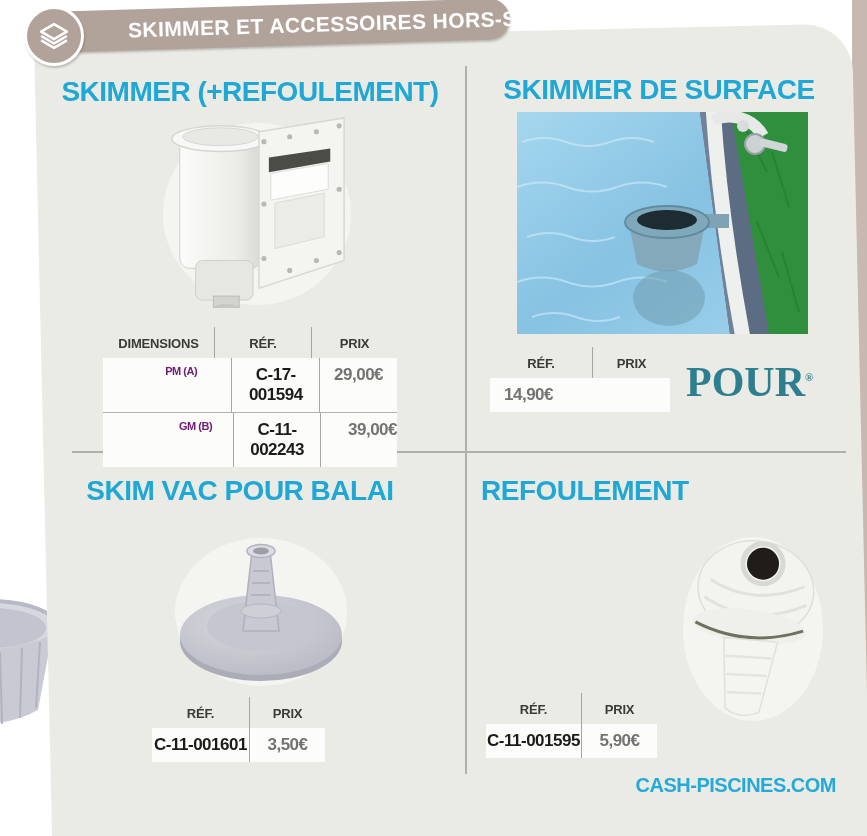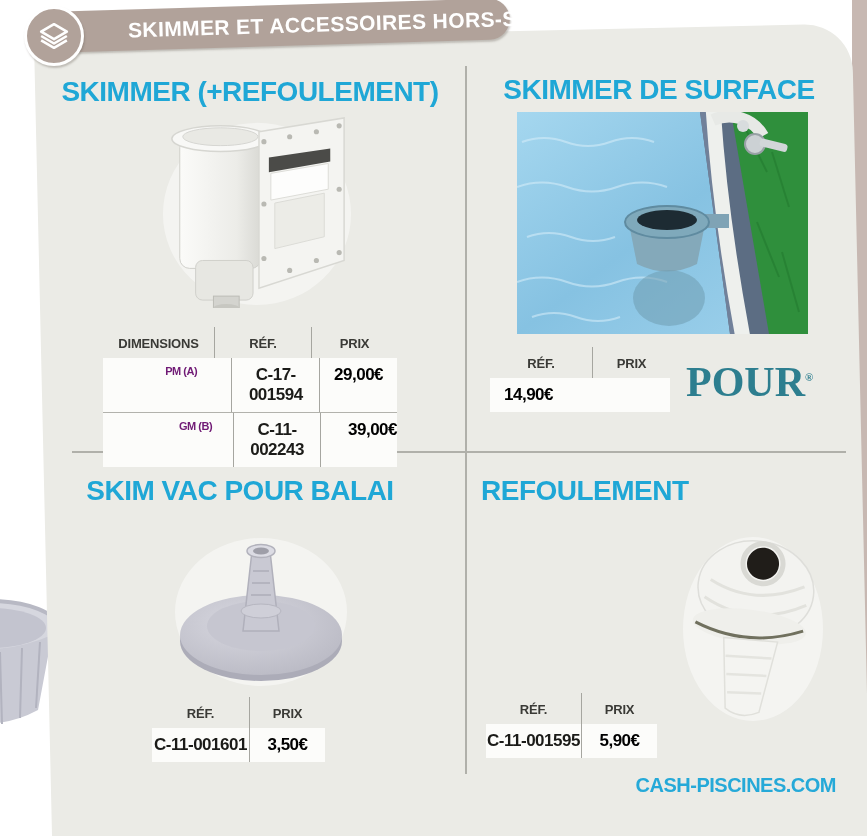--- a/index.html
+++ b/index.html
@@ -30,21 +30,21 @@
   
   .ptable{position:absolute;font-weight:bold;}
   .trow,.thead{display:flex;}
   .cell{box-sizing:border-box;text-align:center;border-right:1.5px solid #a6a6a0;}
   .cell:last-child{border-right:none;}
   .thead .cell{font-size:13px;color:#3a3a36;letter-spacing:-.2px;padding:9px 0 7px 0;}
   .trow{background:#fcfcfa;}
   .trow + .trow{border-top:1.5px solid #b2b2ac;}
   .trow .cell{font-size:17px;color:#1b1b18;letter-spacing:-.5px;padding:7px 0;}
   .trow .cell.dim{font-size:11px;color:#701a75;margin-left:28px;}
-  .trow .cell.price{color:#000000;}
+  .trow .cell.price{color:#737373;}
   
   .intex{position:absolute;left:686px;top:358px;font-family:"Liberation Serif",serif;font-weight:bold;
          font-size:42px;letter-spacing:0;color:#2d7e8f;}
   .intex sup{font-size:11px;vertical-align:super;}
   .footer-site{position:absolute;left:600px;top:774px;width:236px;text-align:right;font-weight:bold;
          font-size:20px;letter-spacing:-.5px;color:#25a9d8;}
   .img-box{position:absolute;}
   .partial-basket{position:absolute;left:-52px;top:580px;z-index:0;}
 </style>
 </head>

